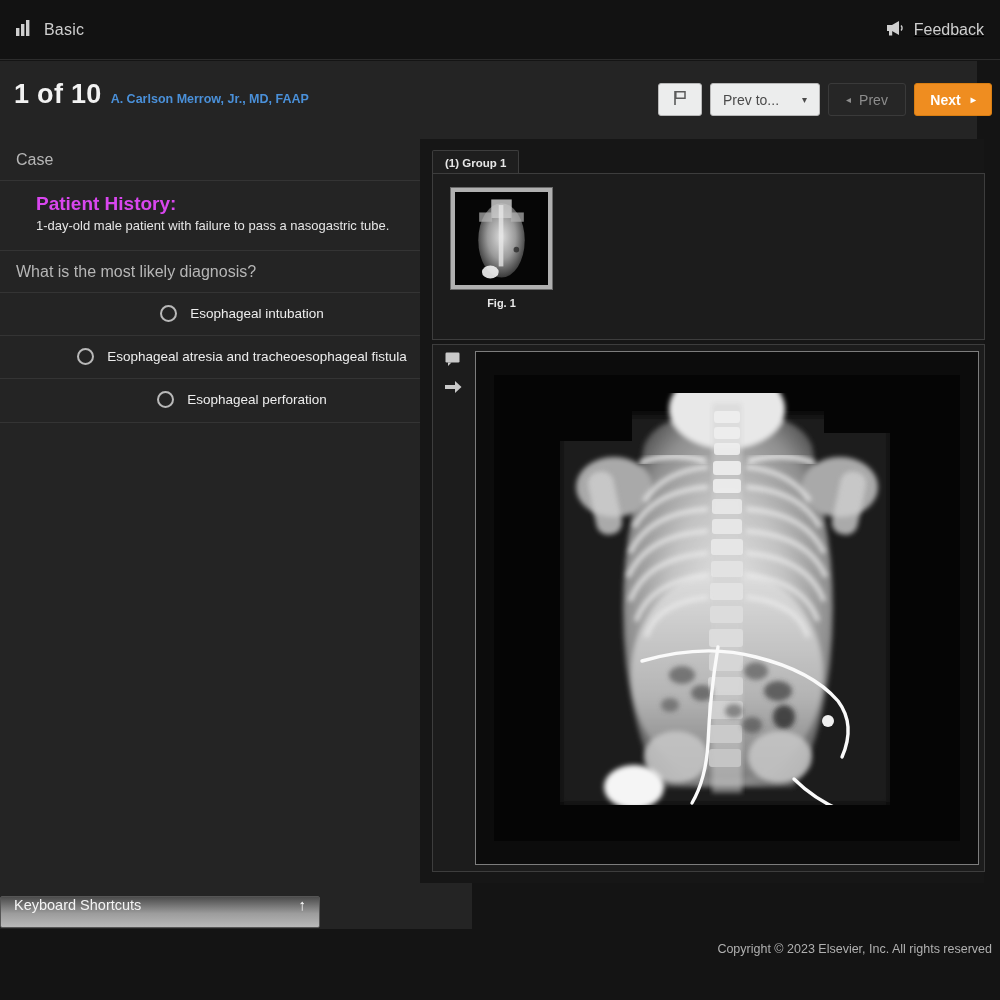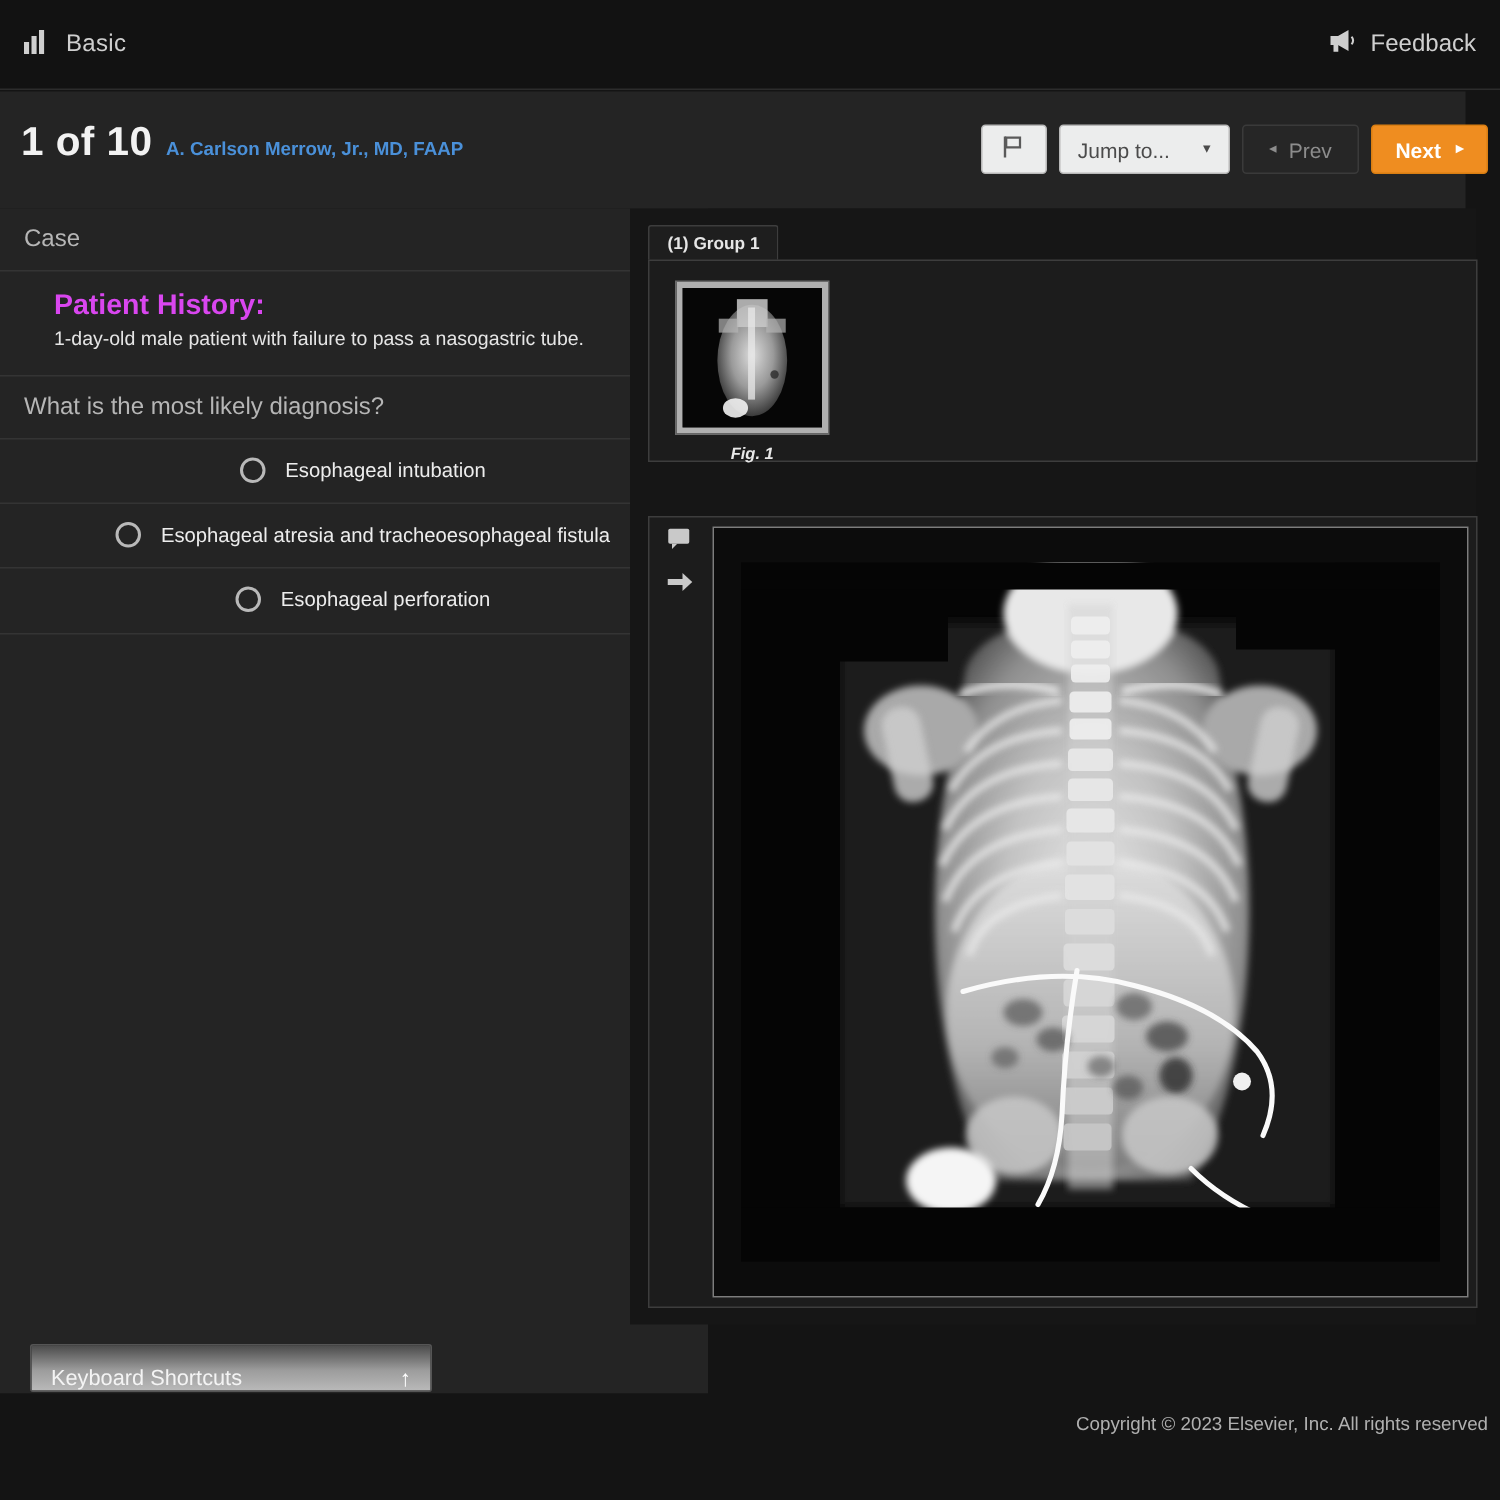--- a/index.html
+++ b/index.html
@@ -14,21 +14,21 @@
   #top-bar {
     position: absolute; left: 0; top: 0; width: 1000px; height: 60px;
     background: #121212;
     border-bottom: 1px solid #2c2c2c;
     display: flex; align-items: center; justify-content: space-between;
     padding: 15px 16px;
   }
   #brand { display: flex; align-items: center; gap: 11px; }
   .bars-icon { display: block; }
   #brand-label { color: #cfcfcf; font-size: 16px; letter-spacing: .2px; }
-  #feedback { display: flex; align-items: center; gap: 9px; cursor: pointer; }
+  #feedback { display: flex; align-items: center; gap: 9px; cursor: pointer; text-decoration: underline; }
   #feedback-label { color: #cfcfcf; font-size: 16px; }
 
   
   #sub-header {
     position: absolute; left: 0; top: 61px; width: 977px; height: 78px;
     background: #242424;
   }
   #counter-wrap {
     position: absolute; left: 14px; top: 18px;
     display: flex; align-items: baseline; gap: 9px;
@@ -86,45 +86,45 @@
     justify-content: center;
   }
   .radio {
     width: 17px; height: 17px; border-radius: 50%;
     border: 2px solid #b9b9b9; flex: 0 0 auto; margin-top: 1px;
   }
   .option-label { color: #ededed; font-size: 13.5px; line-height: 1.5; max-width: 320px; }
 
   
   #kb-shortcuts {
-    position: absolute; left: 20px; top: 896px; width: 268px; height: 32px;
+    position: absolute; left: 0; top: 896px; width: 320px; height: 32px;
     background: linear-gradient(to bottom, #4b4b4b 0%, #9c9c9c 55%, #b9b9b9 100%);
     border: 1px solid #555; border-radius: 2px;
-    display: flex; align-items: flex-end; justify-content: space-between;
+    display: flex; align-items: flex-start; justify-content: space-between;
     padding: 0 13px; cursor: pointer;
   }
   #kb-label { color: #f4f4f4; font-size: 14.5px; }
   #kb-arrow { color: #ffffff; font-size: 15px; line-height: 1; }
 
   
   #right-panel {
     position: absolute; left: 420px; top: 139px; width: 564px; height: 744px;
     background: #161616;
   }
   #tab-strip {
     position: absolute; left: 12px; top: 11px; display: flex; align-items: flex-end;
   }
   #tab-group1 {
     background: #1e1e1e; border: 1px solid #3d3d3d; border-bottom: none;
     color: #e6e6e6; font-size: 11.5px; font-weight: bold;
     padding: 6px 12px 6px 12px; border-radius: 2px 2px 0 0; cursor: pointer;
   }
   #thumb-panel {
-    position: absolute; left: 12px; top: 34px; width: 553px; height: 135px;
-    background: #1c1c1c; border: 1px solid #3d3d3d; font-style: italic;
+    position: absolute; left: 12px; top: 34px; width: 553px; height: 167px;
+    background: #1c1c1c; border: 1px solid #3d3d3d;
   }
   #thumb-wrap {
     position: absolute; left: 18px; top: 14px; width: 101px;
     display: flex; flex-direction: column; align-items: center; cursor: pointer;
   }
   #thumb-frame {
     width: 101px; height: 101px; background: #0a0a0a;
     border: 4px solid #b0b0b0; outline: 1px solid #6a6a6a;
     overflow: hidden;
   }
@@ -191,21 +191,21 @@
 <div id="nav-controls">
   <div class="btn" id="flag-button">
     <span>
       <svg width="15" height="16" viewBox="0 0 15 16">
         <path d="M2 1 L2 15" stroke="#5a5a5a" stroke-width="1.6"></path>
         <path d="M2.8 1.8 L12 1.8 L12 8.2 L2.8 8.2 Z" stroke="#5a5a5a" stroke-width="1.5" fill="none"></path>
       </svg>
     </span>
   </div>
   <div class="btn" id="jump-button">
-    <span>Jump to...</span>
+    <span>Prev to...</span>
     <span class="chev">▾</span>
   </div>
   <div class="btn" id="prev-button">
     <span class="chev">◂</span>
     <span>Prev</span>
   </div>
   <div class="btn" id="next-button">
     <span>Next</span>
     <span class="chev">▸</span>
   </div>

